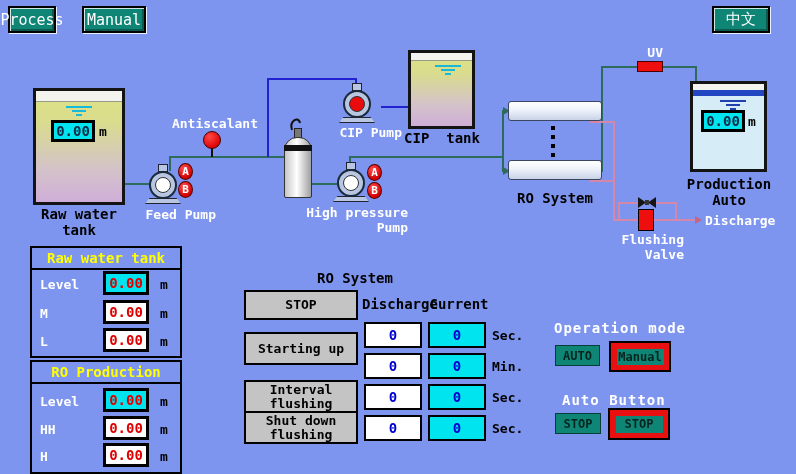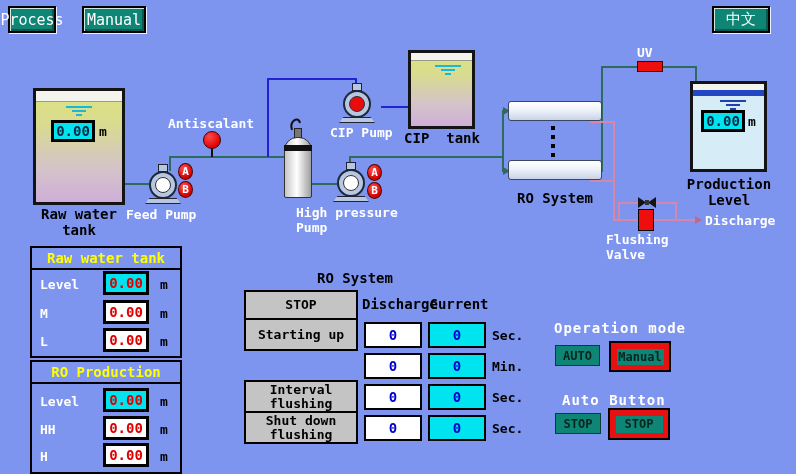--- a/index.html
+++ b/index.html
@@ -30,21 +30,21 @@
   .wg { position:absolute; width:26px; }
   .wg i { display:block; height:2px; margin:2px auto 0; background:#18b8d8; }
   .wg.dk i { background:#2040b0; }
   .wg i.w1{width:26px}.wg i.w2{width:14px}.wg i.w3{width:6px}
 
   .disp { position:absolute; width:44px; height:22px; background:#00e4ef; border:3px solid #000;
           color:#0e2a46; font-size:14px; font-weight:bold; text-align:center; line-height:16px; }
   .unitk { position:absolute; color:#000; font-size:13px; font-weight:bold; }
 
   
-  .lblw { position:absolute; color:#fff; font-size:13px; font-weight:bold; text-align:left; line-height:15px; }
+  .lblw { position:absolute; color:#fff; font-size:13px; font-weight:bold; text-align:right; line-height:15px; }
   .lblk { position:absolute; color:#000; font-size:14px; font-weight:bold; text-align:center; line-height:16px; }
 
   
   .pump { position:absolute; width:28px; height:28px; }
   .pcasing { width:28px; height:28px; border-radius:50%; background:#b8c6e2; border:2px solid #1a2a3a; position:relative; }
   .pimp { position:absolute; left:4px; top:4px; width:16px; height:16px; border-radius:50%;
           background:#fff; border:1px solid #333; }
   .pump.red .pimp { background:#e80c0c; }
   .pstub { position:absolute; left:9px; top:-7px; width:10px; height:8px; background:#b8c6e2; border:1px solid #223; }
   .pbase { position:absolute; left:-4px; top:27px; width:36px; height:6px; background:#b8c6e2;
@@ -213,21 +213,21 @@
     <div class="strip" style="height:6px;border-bottom:none"></div>
     <div class="abs" style="left:0;top:6px;width:71px;height:6px;background:#2347c2"></div>
     <div class="wg dk" style="left:27px;top:14px">
         <i class="w1"></i>
         <i class="w2"></i>
         <i class="w3"></i>
       </div>
   </div>
   <div class="disp" style="left:701px;top:110px">0.00</div>
   <div class="unitk" style="left:748px;top:114px">m</div>
-  <div class="lblk" style="left:684px;top:176px;width:90px">Production Level</div>
+  <div class="lblk" style="left:684px;top:176px;width:90px">Production Auto</div>
 
   <svg class="abs" style="left:637px;top:196px" width="20" height="13">
     <path d="M1 1 L9 6.5 L1 12 Z" fill="#151515"></path>
     <path d="M19 1 L11 6.5 L19 12 Z" fill="#151515"></path>
     <rect x="8" y="4" width="4" height="5" fill="#333"></rect>
   </svg>
   <div class="fvalve" style="left:638px;top:209px"></div>
   <div class="lblw" style="left:606px;top:232px;width:78px">Flushing Valve</div>
   <div class="lblw" style="left:705px;top:213px;width:80px;text-align:left">Discharge</div>
 
@@ -250,21 +250,21 @@
   <div class="unitk" style="left:160px;top:394px">m</div>
   <div class="prlbl" style="left:40px;top:422px">HH</div>
   <div class="vbox" style="left:103px;top:416px">0.00</div>
   <div class="unitk" style="left:160px;top:422px">m</div>
   <div class="prlbl" style="left:40px;top:449px">H</div>
   <div class="vbox" style="left:103px;top:443px">0.00</div>
   <div class="unitk" style="left:160px;top:449px">m</div>
 
   <div class="lblk" style="left:310px;top:270px;width:90px">RO System</div>
   <div class="gcell" style="top:290px;height:30px">STOP</div>
-  <div class="gcell" style="top:318px;height:33px">Starting up</div>
+  <div class="gcell" style="top:332px;height:33px">Starting up</div>
   <div class="gcell" style="top:411px;height:33px">Shut down flushing</div>
   <div class="gcell" style="top:380px;height:33px">Interval flushing</div>
   <div class="colhead" style="left:362px;top:296px">Discharge</div>
   <div class="colhead" style="left:427px;top:296px">Current</div>
 
   <div class="sbox" style="left:364px;top:322px">0</div>
   <div class="sbox cy" style="left:428px;top:322px">0</div>
   <div class="uni" style="left:492px;top:328px">Sec.</div>
 
   <div class="sbox" style="left:364px;top:353px">0</div>

